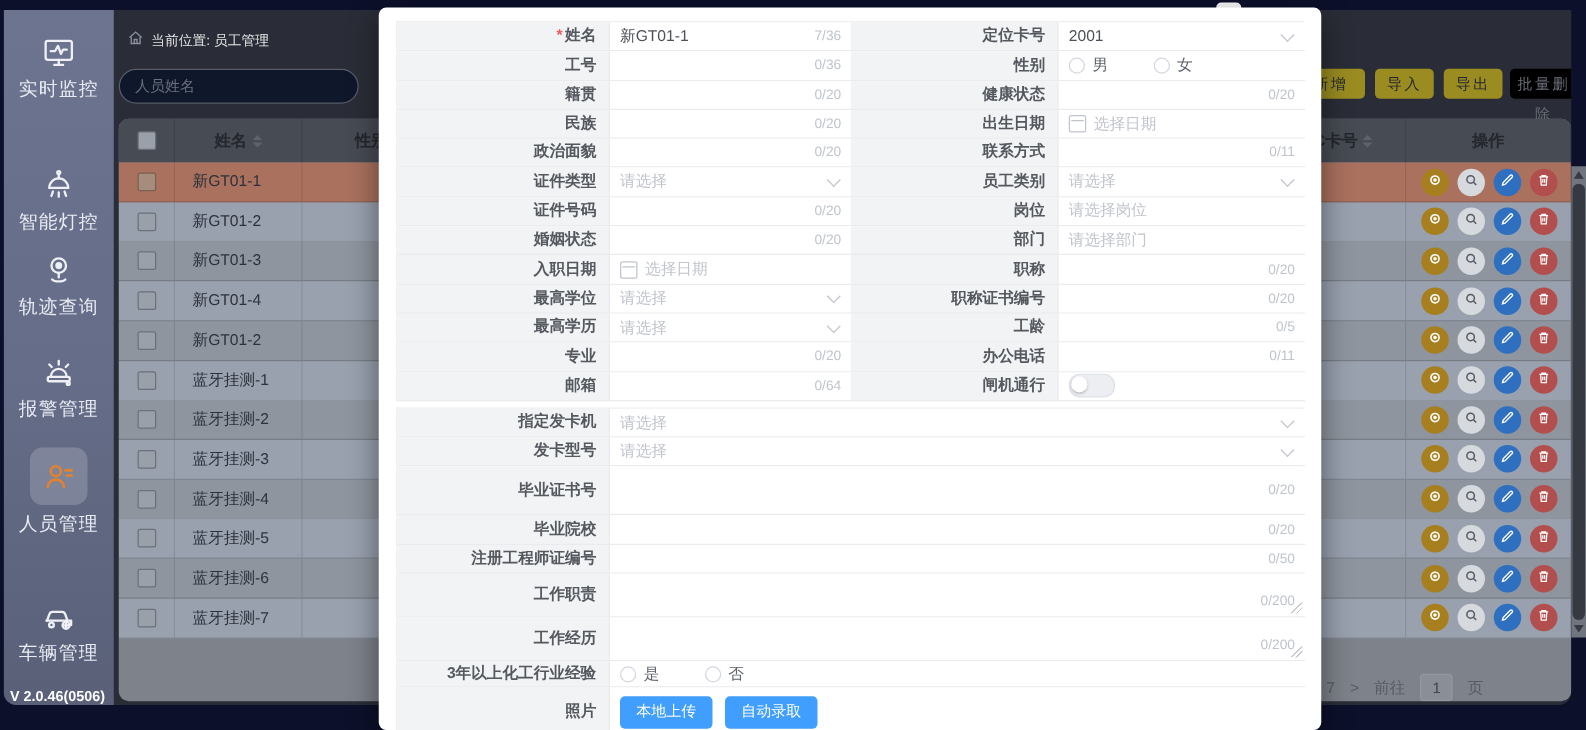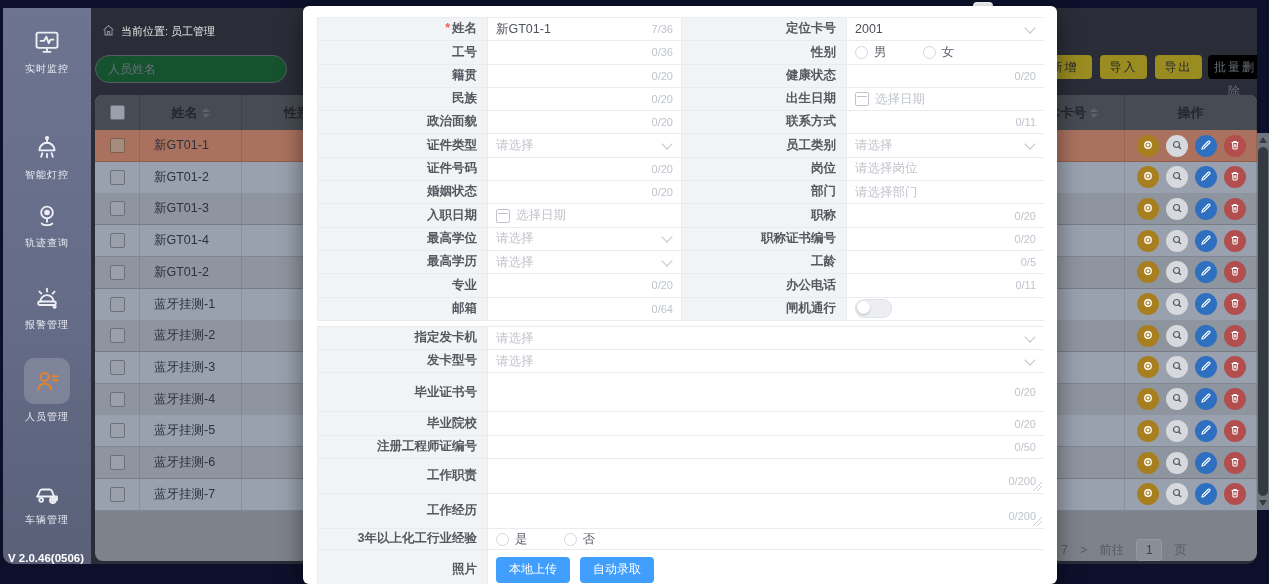--- a/index.html
+++ b/index.html
@@ -3,34 +3,34 @@
 <meta charset="utf-8">
 <style>
   html,body{margin:0;padding:0;}
   body{width:1269px;height:584px;font-family:"Liberation Sans","DejaVu Sans",sans-serif;}
   #viewport{position:relative;width:1269px;height:584px;background:#0c102a;overflow:hidden;}
   #app{position:absolute;left:3px;top:8px;width:1254px;height:556px;background:#2a2d37;border-radius:0 0 10px 10px;overflow:hidden;}
 
   
   #sidebar{position:absolute;left:0;top:0;width:88px;height:100%;
     background:linear-gradient(180deg,#6d7490 0%,#656c87 55%,#596078 100%);}
-  .sb-item{position:absolute;left:0;width:88px;text-align:center;color:#e9ebf3;font-size:10px;cursor:pointer;}
+  .sb-item{position:absolute;left:0;width:88px;text-align:center;color:#e9ebf3;font-size:15px;cursor:pointer;}
   .sb-ico{width:28px;height:28px;margin:0 auto;}
   .sb-ico svg{width:28px;height:28px;}
   .sb-tile{width:46px;height:46px;margin:0 auto;background:rgba(255,255,255,0.18);border-radius:10px;
     display:flex;align-items:center;justify-content:center;}
   .sb-tile svg{width:28px;height:28px;}
   .sb-label{margin-top:6px;letter-spacing:1px;}
   #version{position:absolute;left:5px;top:544px;color:#ffffff;font-weight:bold;font-size:11.5px;}
 
   
   #content{position:absolute;left:88px;top:0;right:0;bottom:0;}
   #breadcrumb{position:absolute;left:11px;top:16px;color:#e5e5e5;font-size:11px;display:flex;align-items:center;gap:6px;}
   #searchInput{position:absolute;left:4px;top:47px;width:192px;height:28px;border:1px solid #575c69;border-radius:14px;
-    background:#14532d;color:#9ba0ac;font-size:12px;padding:0 12px;box-sizing:border-box;outline:none;}
+    background:#0f172a;color:#9ba0ac;font-size:12px;padding:0 12px;box-sizing:border-box;outline:none;}
   #searchInput::placeholder{color:#6a6f7c;}
   .btn{position:absolute;top:47px;height:24px;border-radius:4px;font-size:12px;text-align:center;line-height:24px;
     letter-spacing:2px;cursor:pointer;}
   .btn.warn{background:#9a8c20;color:#23262c;}
   .btn.disabled{background:#000000;color:#686d76;cursor:default;}
 
   
   #card{position:absolute;left:4px;top:87px;width:1162px;height:466px;background:#7e828a;border-radius:8px;overflow:hidden;}
   .thead{position:absolute;left:0;top:0;width:1162px;height:35px;background:#474b53;}
   .th{position:absolute;top:0;height:35px;display:flex;align-items:center;justify-content:center;

